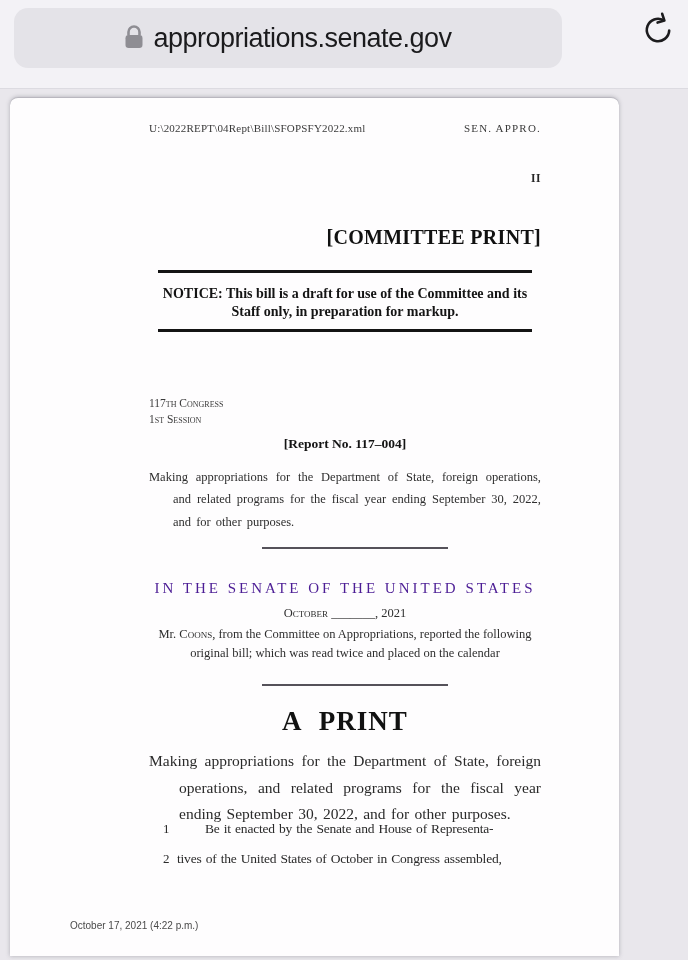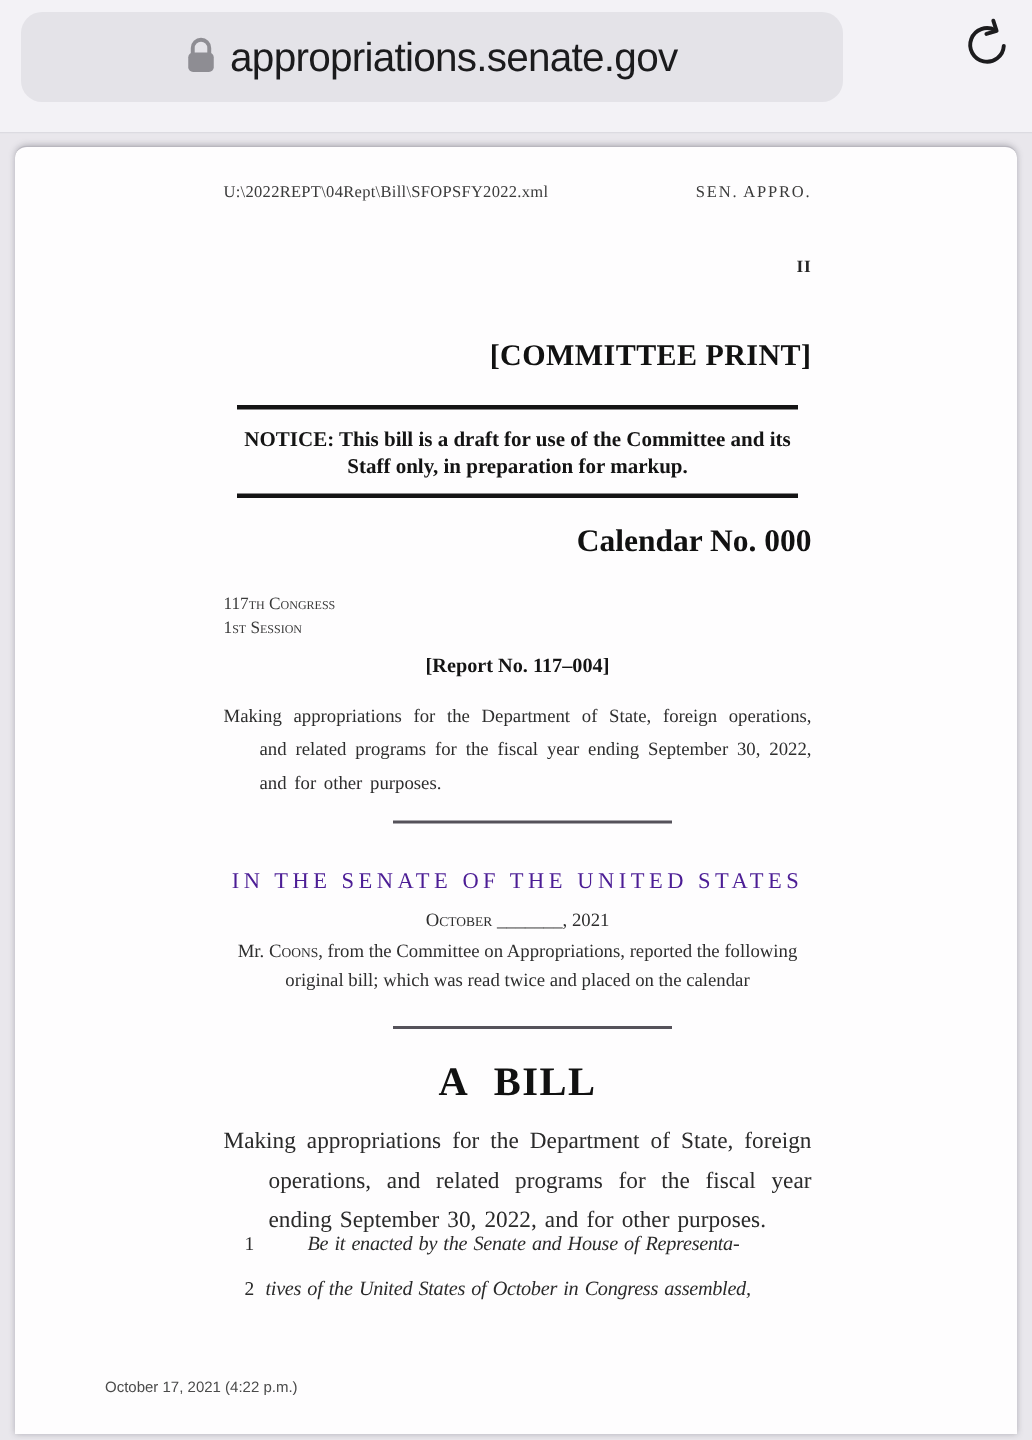--- a/index.html
+++ b/index.html
@@ -25,21 +25,21 @@
     font-family:"Liberation Sans", sans-serif;
   }
   .reload-btn {
     position:absolute; right:8px; top:12px; width:44px; height:38px;
     display:flex; align-items:center; justify-content:center;
     background:transparent; border:none; cursor:pointer;
   }
 
   
   .page {
-    position:absolute; left:10px; top:97px; width:668px; height:858px;
+    position:absolute; left:10px; top:97px; width:609px; height:858px;
     background:#fefdfe;
     border-radius:8px 8px 0 0;
     border-top:1px solid #b9b7bf;
     box-shadow:0 0 4px rgba(70,68,80,0.35);
     font-family:"Liberation Serif", serif;
     color:#262626;
   }
   .page * { box-sizing:border-box; }
   .blk { position:absolute; left:139px; width:392px; }
 
@@ -77,21 +77,21 @@
 
   .bill-heading { top:608px; text-align:center; font-size:27px; font-weight:bold; color:#111; word-spacing:10px; letter-spacing:1px; }
   .bill-purpose {
     top:650px; font-size:15.5px; line-height:1.72; text-align:justify;
     padding-left:30px; text-indent:-30px; color:#2a2a2a; word-spacing:1.5px;
   }
 
   .bill-lines { top:723px; }
   .bill-line { display:flex; align-items:baseline; height:30px; }
   .line-num { width:28px; padding-left:14px; font-size:13px; color:#2a2a2a; flex:none; }
-  .line-text { font-style:italic; font-size:13.5px; color:#2a2a2a; white-space:nowrap; letter-spacing:-0.2px; word-spacing:1px; }
+  .line-text { font-size:13.5px; color:#2a2a2a; white-space:nowrap; letter-spacing:-0.2px; word-spacing:1px; }
   .line-text.first-indent { padding-left:28px; }
 
   .doc-footer {
     position:absolute; left:60px; top:822px; font-size:10px; color:#4a4a4a;
     font-family:"Liberation Sans", sans-serif;
   }
 </style>
 </head>
 <body>
 
@@ -125,21 +125,20 @@
   <div class="blk page-num">II</div>
 
   <div class="blk committee-print">[COMMITTEE PRINT]</div>
 
   <div class="rule-thick rule1"></div>
 
   <div class="blk notice">NOTICE: This bill is a draft for use of the Committee and its Staff only, in preparation for markup.</div>
 
   <div class="rule-thick rule2"></div>
 
-  <div class="blk calendar-no">Calendar No. 000</div>
 
   <div class="blk congress-row">
     <div class="congress-session">
       <div class="sc">117th Congress</div>
       <div class="sc">1st Session</div>
     </div>
   </div>
 
   <div class="blk report-no">[Report No. 117–004]</div>
 
@@ -153,21 +152,21 @@
     <span class="sc">October</span>
     <span class="date-blank">_______</span><span>, 2021</span>
   </div>
 
   <div class="blk reported">
     <span>Mr. </span><span class="sc">Coons</span><span>, from the Committee on Appropriations, reported the following original bill; which was read twice and placed on the calendar</span>
   </div>
 
   <div class="rule-short rs2"></div>
 
-  <div class="blk bill-heading">A BILL</div>
+  <div class="blk bill-heading">A PRINT</div>
 
   <div class="blk bill-purpose">Making appropriations for the Department of State, foreign operations, and related programs for the fiscal year ending September 30, 2022, and for other purposes.</div>
 
   <div class="blk bill-lines">
     <div class="bill-line">
       <span class="line-num">1</span>
       <span class="line-text first-indent">Be it enacted by the Senate and House of Representa-</span>
     </div>
     <div class="bill-line">
       <span class="line-num">2</span>

